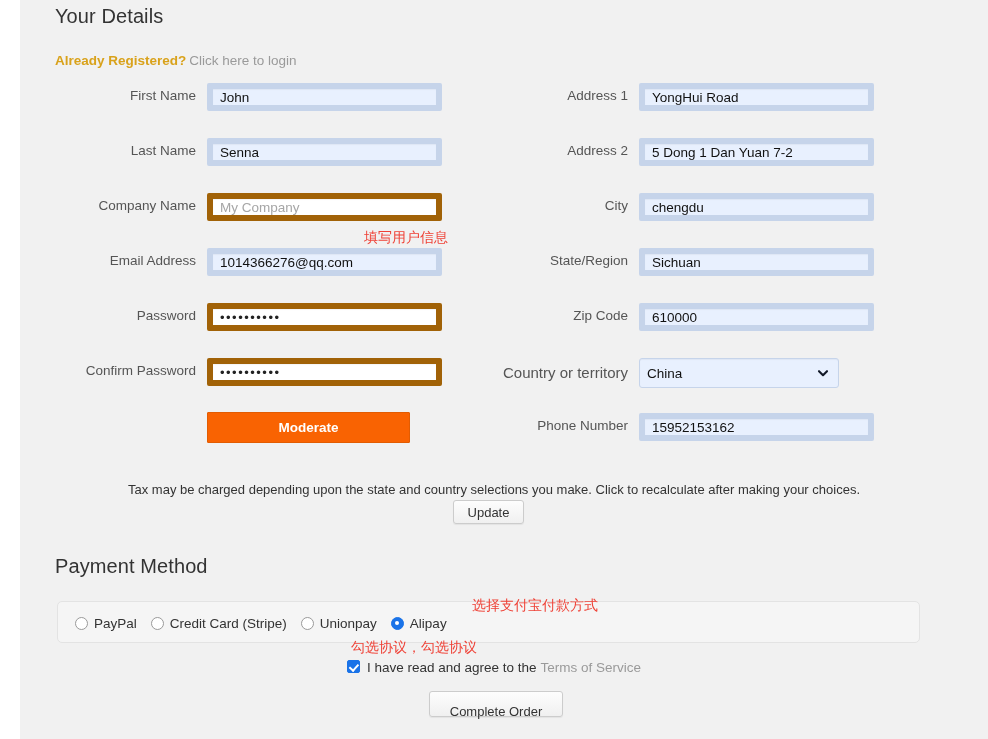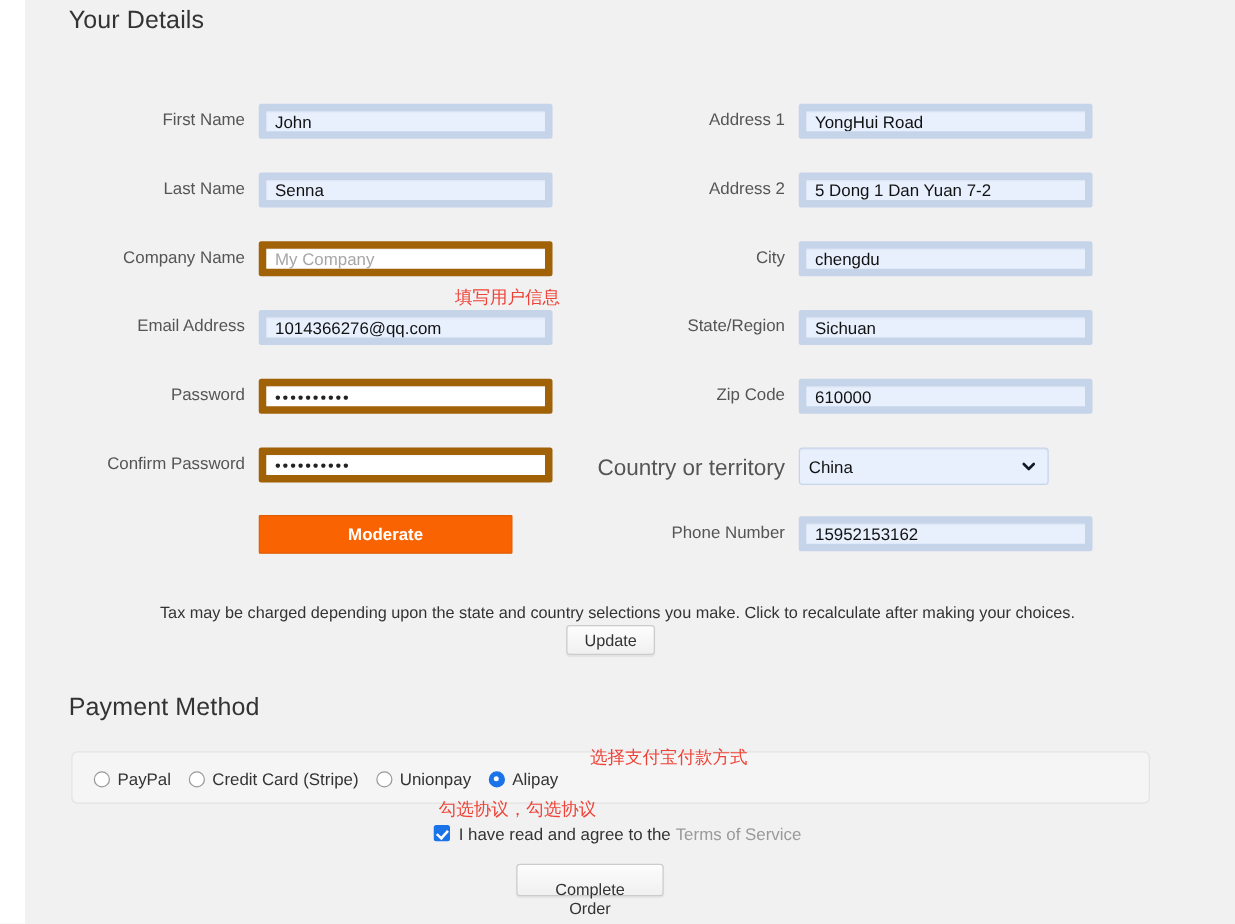--- a/index.html
+++ b/index.html
@@ -257,22 +257,22 @@
     border-width: 0 2px 2px 0;
     transform: rotate(42deg);
   }
   #terms-link {
     color: #9a9a9a;
     text-decoration: none;
     margin-left: 4px;
   }
   #complete-order-button {
     position: absolute;
-    left: 413px; top: 691px;
-    width: 118px; height: 25px;
+    left: 429px; top: 691px;
+    width: 134px; height: 25px;
     padding: 12px;
   }
 
   
   .annot {
     position: absolute;
     color: #ef4136;
     font-size: 14px;
     font-family: "DejaVu Sans", sans-serif;
     white-space: nowrap;
@@ -283,20 +283,23 @@
 </style>
 </head>
 <body>
 
 <div class="page">
 
   <div class="left-strip"></div>
 
   <div class="section-title" id="your-details-title">Your Details</div>
 
+  <div class="already-row">
+    <span class="already-strong">Already Registered?</span><a href="#" class="already-link">Click here to login</a>
+  </div>
 
   <div class="field col-left" style="top:83px;">
     <span class="lbl">First Name</span>
     <input class="inp autofill" type="text" value="John" style="">
   </div>
 
   <div class="field col-left" style="top:138px;">
     <span class="lbl">Last Name</span>
     <input class="inp autofill" type="text" value="Senna" style="">
   </div>
@@ -340,21 +343,21 @@
     <span class="lbl">State/Region</span>
     <input class="inp autofill" type="text" value="Sichuan" style="">
   </div>
 
   <div class="field col-right" style="top:303px;">
     <span class="lbl">Zip Code</span>
     <input class="inp autofill" type="text" value="610000" style="">
   </div>
 
   <div class="select-wrap" style="top:358px;">
-    <span class="lbl" style="position:absolute;right:100%;margin-right:11px;top:6px;font-size:18px;color:#555;white-space:nowrap;">Country or territory</span>
+    <span class="lbl" style="position:absolute;right:100%;margin-right:11px;top:6px;font-size:15px;color:#555;white-space:nowrap;">Country or territory</span>
     <div class="select-box">
       <span>China</span>
       <svg class="chev" viewBox="0 0 12 12">
         <path d="M2 4.2 L6 8.2 L10 4.2" fill="none" stroke="#111827" stroke-width="2.1" stroke-linecap="round" stroke-linejoin="round"></path>
       </svg>
     </div>
   </div>
 
   <div class="field col-right" style="top:413px;">
     <span class="lbl">Phone Number</span>

